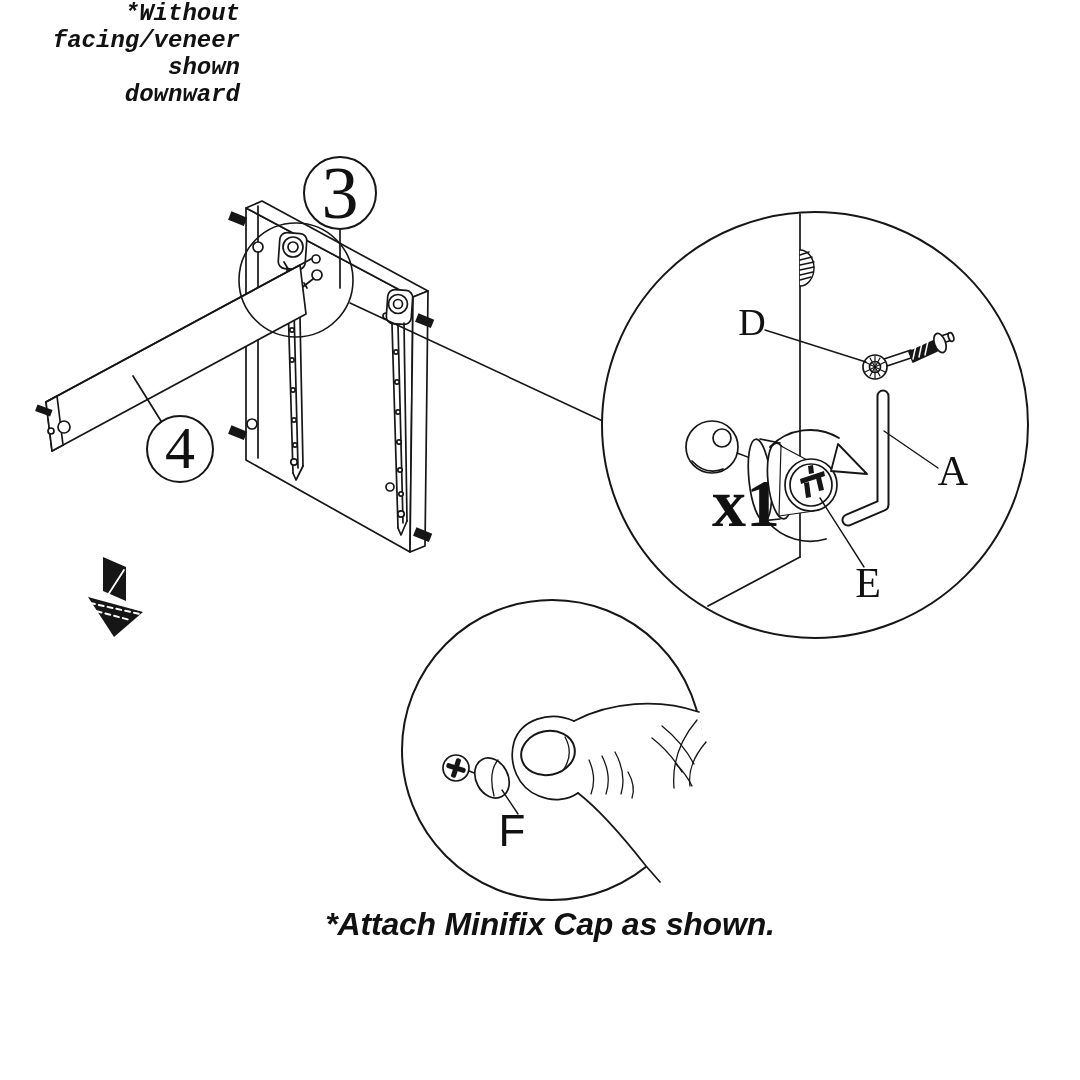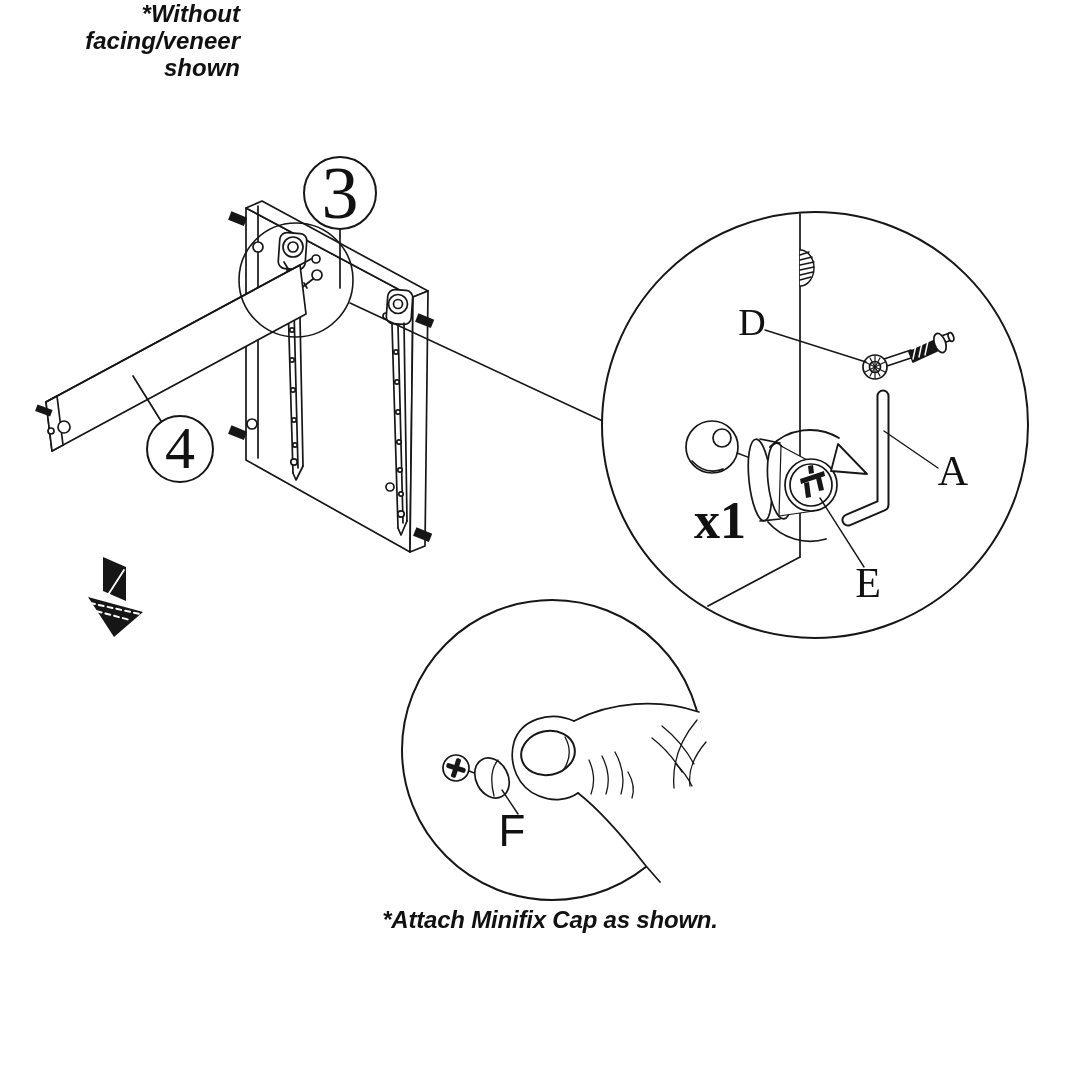--- a/index.html
+++ b/index.html
@@ -7,25 +7,25 @@
          font-family:"Liberation Sans", sans-serif;}
   #art{position:absolute;left:0;top:0;}
   .lbl{position:absolute;color:#111;text-align:center;user-select:none;}
   .serif{font-family:"Liberation Serif", serif;}
   .callout3{left:308px;top:158px;width:64px;height:70px;line-height:70px;font-size:74px;}
   .callout4{left:148px;top:416px;width:64px;height:64px;line-height:64px;font-size:60px;}
   .lblD{left:722px;top:300px;width:60px;height:44px;line-height:44px;font-size:38px;}
   .lblA{left:923px;top:448px;width:60px;height:46px;line-height:46px;font-size:42px;}
   .lblE{left:838px;top:560px;width:60px;height:46px;line-height:46px;font-size:42px;}
   .lblF{left:488px;top:808px;width:48px;height:46px;line-height:46px;font-size:44px;}
-  .qty{left:660px;top:486px;width:120px;height:70px;line-height:70px;font-size:52px;font-weight:bold;text-align:center;}
+  .qty{left:660px;top:468px;width:120px;height:70px;line-height:70px;font-size:68px;font-weight:bold;text-align:right;}
   .note{left:57px;top:538px;width:240px;text-align:right;font-weight:bold;font-style:italic;
-        font-size:24px;line-height:27px;color:#111;}
+        font-size:24px;line-height:27px;color:#111;font-family:Liberation Mono, monospace;}
   .caption{left:310px;top:906px;width:480px;text-align:center;font-weight:bold;font-style:italic;
-        font-size:24px;letter-spacing:-0.2px;color:#111;}
+        font-size:32px;letter-spacing:-0.2px;color:#111;}
 </style>
 </head>
 <body>
 
 <div id="stage">
 
   <svg id="art" width="1080" height="1080" viewBox="0 0 1080 1080" fill="none" stroke="#161616" stroke-width="1.7" stroke-linecap="round" stroke-linejoin="round">
 
     <g>
       <polygon points="246,208 413,297 410,552 246,460" fill="#fff"></polygon>
@@ -246,15 +246,16 @@
   <div class="lbl serif lblA">A</div>
   <div class="lbl serif lblE">E</div>
 
   <div class="lbl lblF">F</div>
   <div class="lbl serif qty">x1</div>
 
   <div class="note">
     <div>*Without</div>
     <div>facing/veneer</div>
     <div>shown</div>
+    <div>downward</div>
   </div>
   <div class="lbl caption">*Attach Minifix Cap as shown.</div>
 </div>
 
 </body></html>

